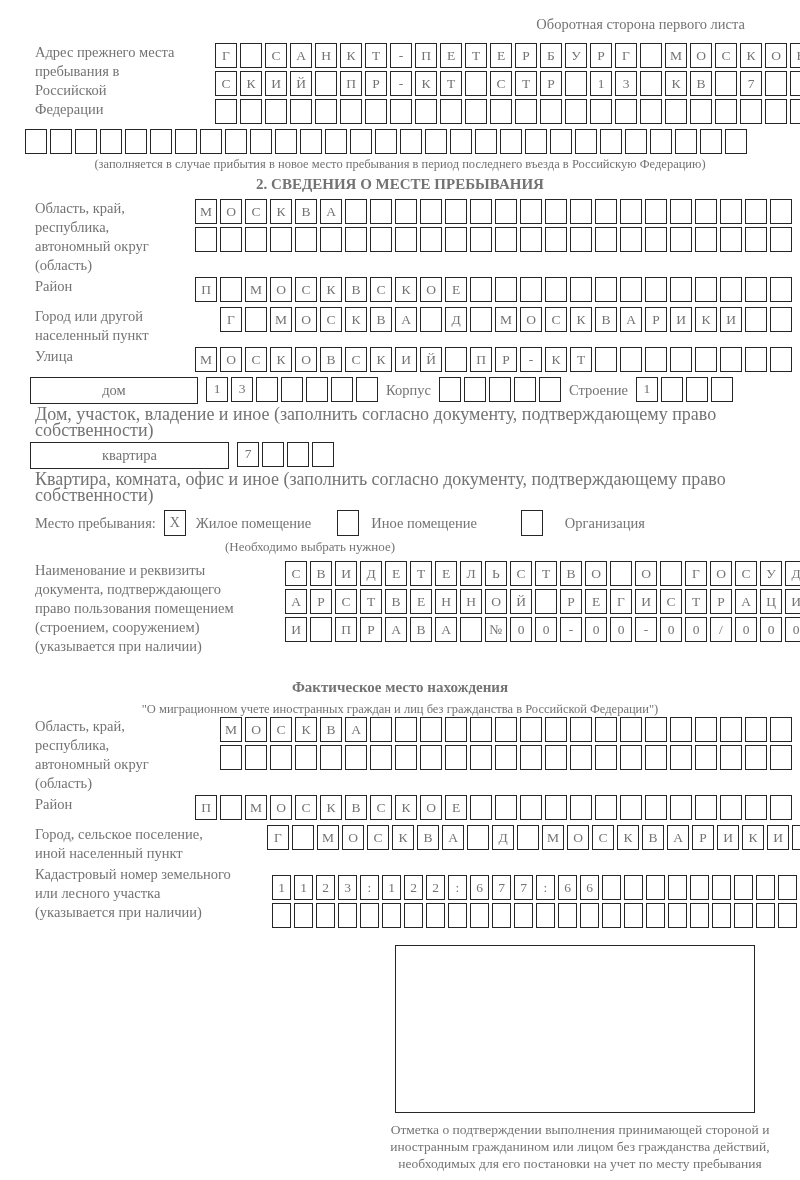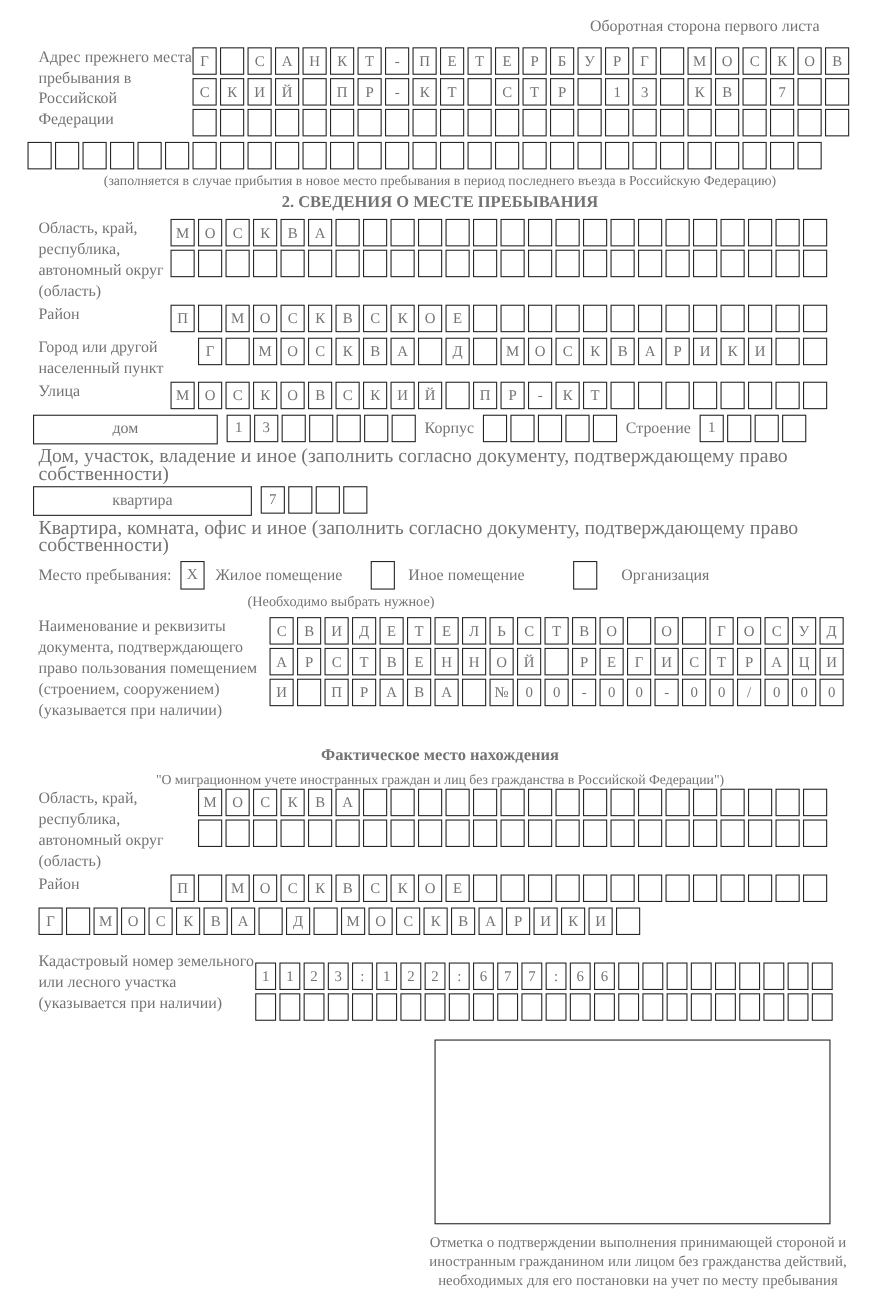--- a/index.html
+++ b/index.html
@@ -13,21 +13,21 @@
 
   .box-row { display:flex; gap:3px; margin-bottom:3px; height:25px; }
   .cbox {
     flex:0 0 auto; width:22px; height:25px; box-sizing:border-box;
     border:1.5px solid #262626; background:#fff;
     display:flex; align-items:center; justify-content:center;
     font-size:13.5px; line-height:1;
   }
   .small-boxes .cbox { width:19px; }
 
-  .field { display:flex; align-items:flex-start; margin-left:35px; margin-bottom:2px; }
+  .field { display:flex; align-items:flex-start; margin-left:35px; margin-bottom:2px;gap:40px; }
   .flabel { flex:0 0 auto; font-size:14.5px; line-height:19px; }
 
   .addr-section { margin-top:10px; }
   .addr-label { width:140px; }
   .full-row { margin-left:25px; }
 
   .center-note { text-align:center; font-size:12.5px; line-height:15px; margin:0 0; }
   .center-title { text-align:center; font-weight:bold; font-size:15px; margin:4px 0 6px 0; }
 
   .w120 { width:120px; } .w145 { width:145px; } .w192 { width:192px; } .w197 { width:197px; }
@@ -544,20 +544,21 @@
         <span class="cbox"></span>
         <span class="cbox"></span>
         <span class="cbox"></span>
         <span class="cbox"></span>
         <span class="cbox"></span>
         <span class="cbox"></span>
       </div>
   </div>
 
   <div class="field f-gorod2">
+    <div class="flabel w192">Город, сельское поселение, иной населенный пункт</div>
     <div class="box-row">
         <span class="cbox">Г</span>
         <span class="cbox"></span>
         <span class="cbox">М</span>
         <span class="cbox">О</span>
         <span class="cbox">С</span>
         <span class="cbox">К</span>
         <span class="cbox">В</span>
         <span class="cbox">А</span>
         <span class="cbox"></span>

